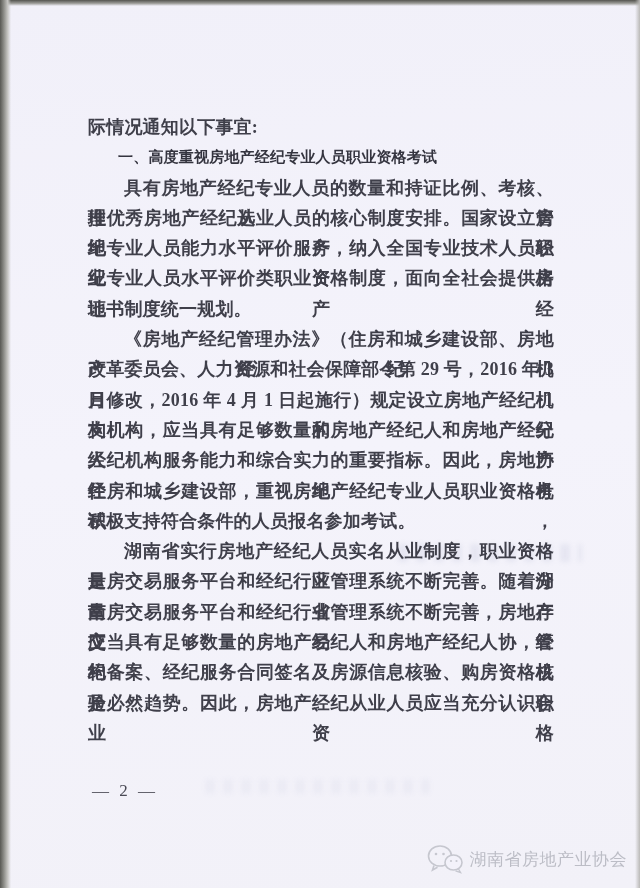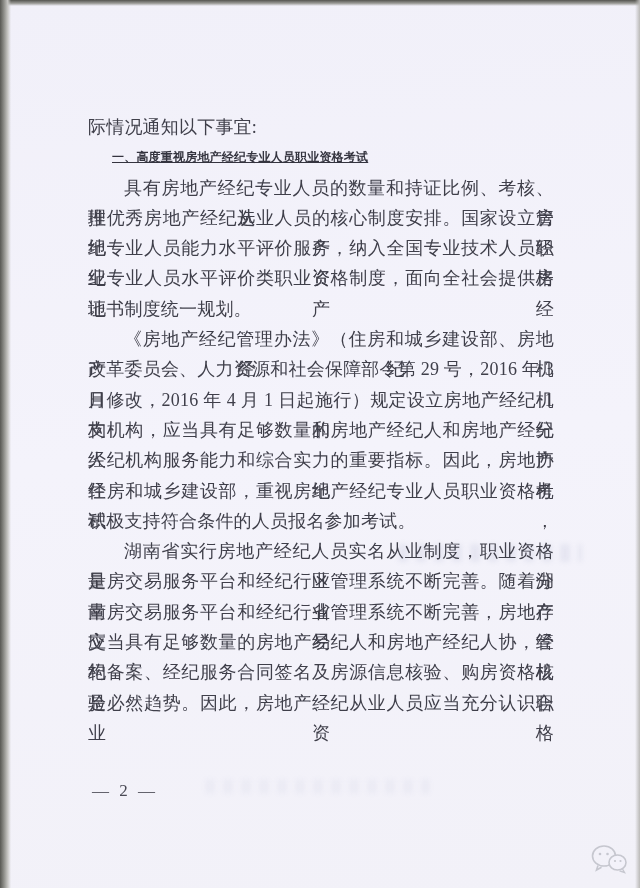--- a/index.html
+++ b/index.html
@@ -16,26 +16,26 @@
     background: linear-gradient(90deg, #585853 0%, #8d8d88 35%, #c6c5c2 70%, rgba(244,243,251,0) 100%); }
   .edge-top   { position: absolute; left: 0; top: 0; right: 0; height: 6px;
     background: linear-gradient(180deg, #54544f 0%, #9b9b97 55%, rgba(244,243,251,0) 100%); }
   .edge-right { position: absolute; right: 0; top: 0; bottom: 0; width: 5px;
     background: linear-gradient(270deg, #bab9b7 0%, rgba(244,243,251,0) 100%); }
 
   
   .content { position: absolute; left: 88px; top: 112px; width: 466px;
     color: #3f3f4a; font-size: 18px; }
   .line { height: 30.3px; line-height: 30.3px; letter-spacing: 0.2px;
-    text-align: justify; text-align-last: justify; text-justify: inter-character; }
+    text-align: justify; text-align-last: justify; text-justify: inter-character; font-weight: bold; }
   .line.l { text-align: left; text-align-last: left; }
   .line.ji { text-indent: 2em; }
   .line.title { font-family: "Liberation Sans", "DejaVu Sans", sans-serif;
     font-weight: 700; text-indent: 2em; text-align: center; text-align-last: left;
-    color: #34343f; font-size: 12px; text-decoration: underline; }
+    color: #34343f; font-size: 15px; }
 
   .pagenum { position: absolute; left: 92px; top: 781px; font-size: 17px;
     color: #4a4a55; letter-spacing: 3px; }
 
   
   .smudge { position: absolute; filter: blur(2.5px); pointer-events: none;
     background: repeating-linear-gradient(90deg, rgba(118,128,172,0.20) 0 10px, rgba(118,128,172,0) 10px 18px); }
   .smudge.s1 { left: 398px; top: 544px; width: 184px; height: 18px; opacity: .55; }
   .smudge.s2 { left: 205px; top: 779px; width: 225px; height: 15px; opacity: .28; }
 
@@ -89,15 +89,16 @@
         <ellipse cx="13" cy="12" rx="11.5" ry="10" stroke="#c6c7cf" stroke-width="1.6"></ellipse>
         <circle cx="9" cy="10" r="1.3" fill="#c6c7cf"></circle>
         <circle cx="16.5" cy="10" r="1.3" fill="#c6c7cf"></circle>
         <path d="M7 21.5 L5.5 26 L10.5 23.2" stroke="#c6c7cf" stroke-width="1.6" fill="none"></path>
         <ellipse cx="26.5" cy="18.5" rx="8.5" ry="7.5" stroke="#c6c7cf" stroke-width="1.6" fill="#f3f2fa"></ellipse>
         <circle cx="24" cy="17" r="1.1" fill="#c6c7cf"></circle>
         <circle cx="29.5" cy="17" r="1.1" fill="#c6c7cf"></circle>
         <path d="M31.5 25 L33.5 28.5 L28.5 26.8" stroke="#c6c7cf" stroke-width="1.4" fill="none"></path>
       </svg>
     </span>
+    <span>湖南省房地产业协会</span>
   </div>
 
 </div>
 
 </body></html>

